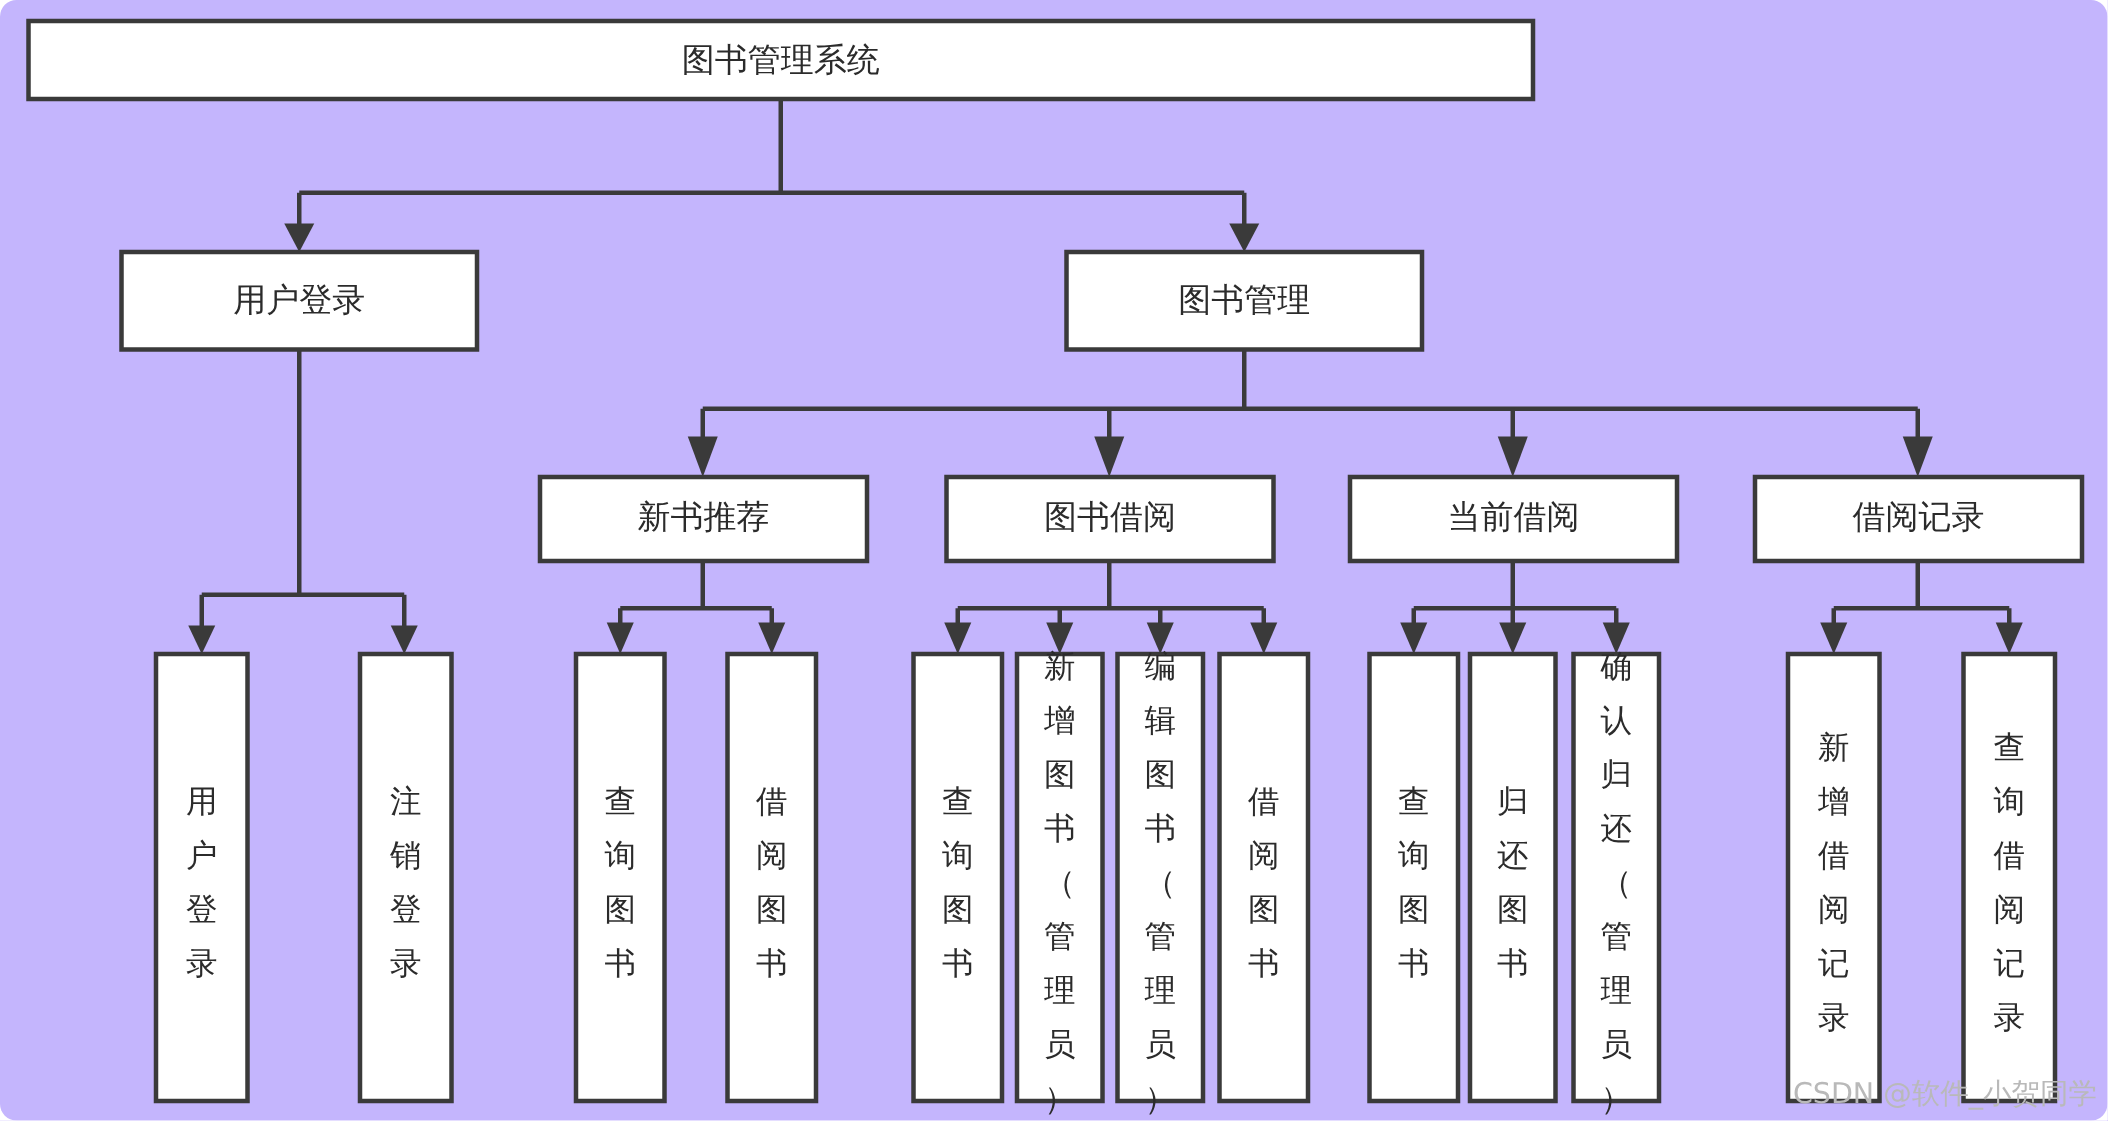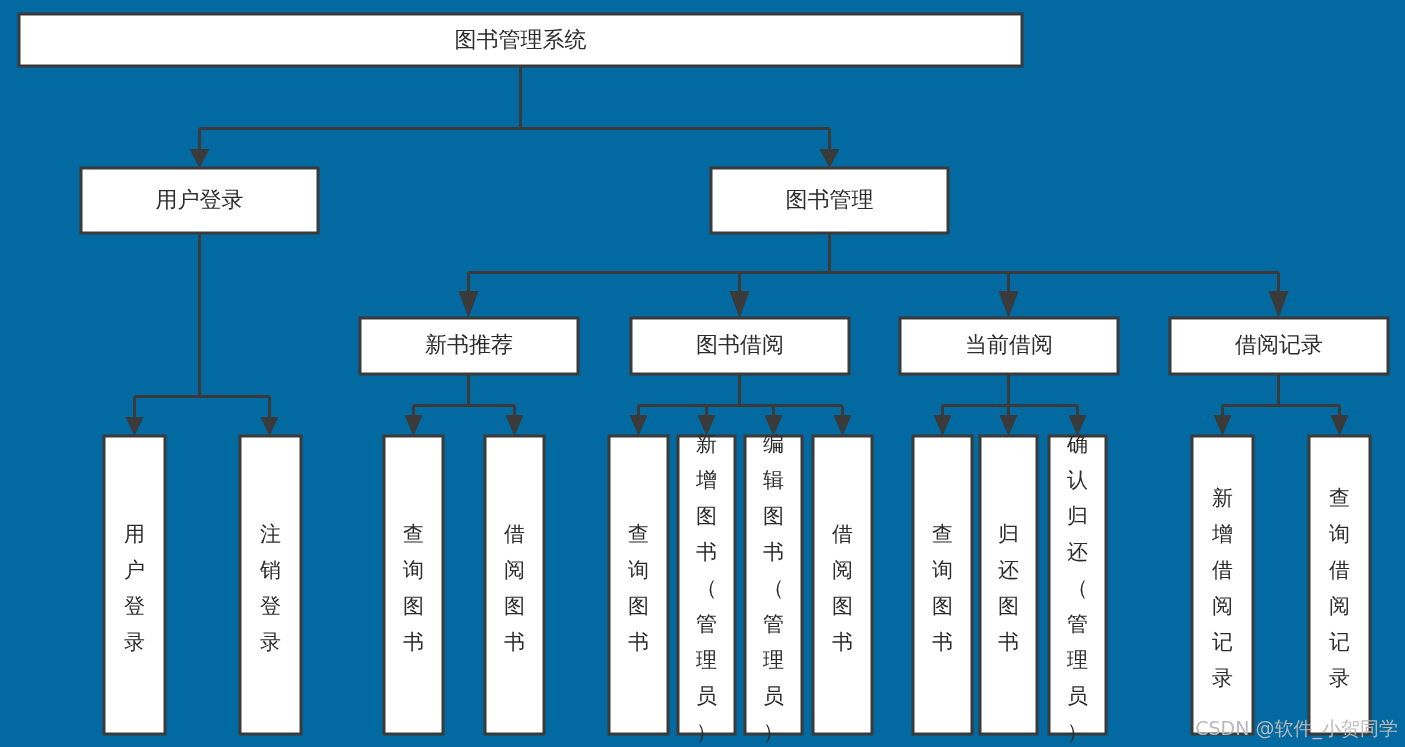--- a/index.html
+++ b/index.html
@@ -7,22 +7,23 @@
     padding: 0;
     background: #ffffff;
   }
   body {
     font-family: "DejaVu Sans", "Liberation Sans", sans-serif;
   }
   #diagram-root {
     position: relative;
     width: 1405px;
     height: 747px;
-    background: #0369a1;
+    background: #c4b5fd;
     overflow: hidden;
+    border-radius: 11px;
   }
   svg#chart-svg {
     position: absolute;
     left: 0;
     top: 0;
     width: 1405px;
     height: 747px;
     display: block;
   }
   .node-box {

